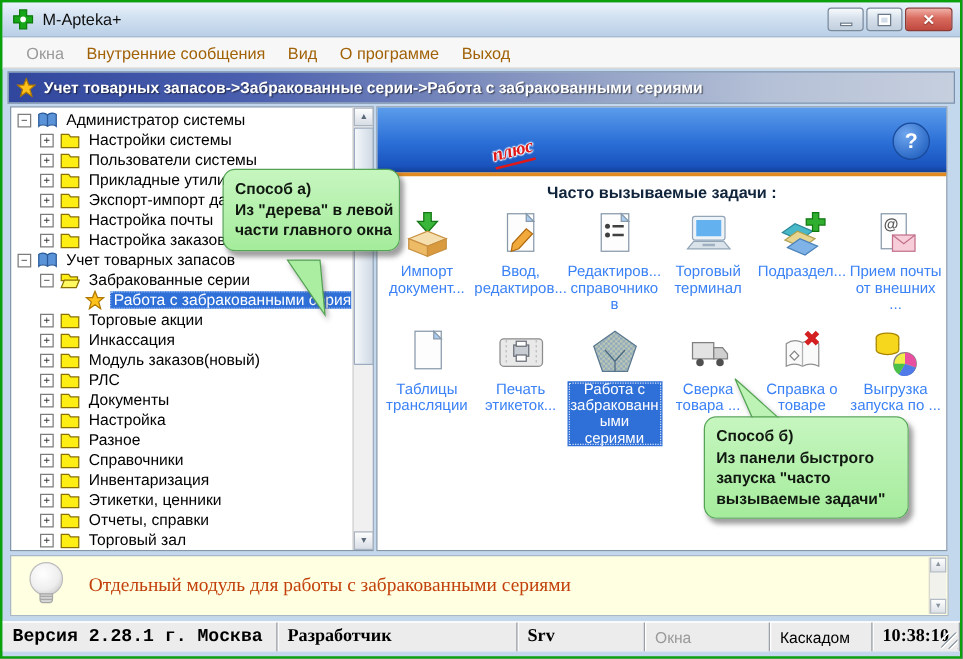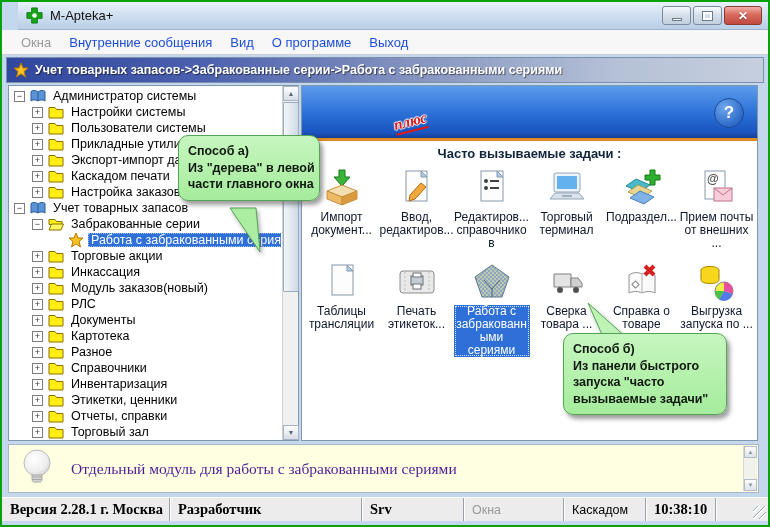--- a/index.html
+++ b/index.html
@@ -1,35 +1,35 @@
 <!DOCTYPE html>
 <html><head>
 <meta charset="utf-8">
 <style>
   html,body{margin:0;padding:0;background:#555;}
   *{box-sizing:border-box;font-family:"Liberation Sans",sans-serif;}
   .win{position:relative;width:770px;height:527px;border:2px solid #0aa10a;background:#c3d8ec;overflow:hidden;}
   
-  .titlebar{position:absolute;left:16px;top:0;right:0;height:28px;
+  .titlebar{position:absolute;left:0;top:0;right:0;height:28px;
     background:linear-gradient(#eaf2fa,#cfdff0 50%,#b9cfe6);display:flex;align-items:center;
     border-bottom:1px solid #9db4cc;}
   .appicon{width:17px;height:17px;margin:0 7px 0 8px;}
   .apptitle{font-size:13px;color:#111;}
   .winbtns{position:absolute;right:6px;top:4px;display:flex;gap:2px;}
   .wbtn{width:29px;height:19px;border:1px solid #7a8a9c;border-radius:3px;
     background:linear-gradient(#f7fafc,#d7e1ec 45%,#c2cfdd);display:flex;align-items:center;justify-content:center;
     font-size:10px;color:#3a4a5a;}
   .wbtn .bar{width:10px;height:3px;background:#fff;border:1px solid #6a7a8a;margin-top:7px;}
   .wbtn .box{width:9px;height:8px;border:2px solid #fff;outline:1px solid #6a7a8a;background:transparent;}
   .wbtn.close{background:linear-gradient(#f0b0a8,#d96a5e 45%,#c04a40);border-color:#8c3a34;
     color:#fff;font-weight:bold;font-size:12px;text-shadow:0 1px 1px #803028;width:38px;}
   
   .menubar{position:absolute;left:0;top:28px;right:0;height:25px;background:#f7f7f7;
     border-bottom:1px solid #cfcfcf;display:flex;align-items:center;padding-left:10px;}
-  .mitem{font-size:13px;color:#1d4ed8;padding:3px 9px;}
+  .mitem{font-size:13px;color:#a16207;padding:3px 9px;}
   .mitem.dis{color:#9a9a9a;}
   
   .crumb{position:absolute;left:4px;top:55px;right:4px;height:26px;
     background:linear-gradient(90deg,#31479d 0%,#4a5fae 25%,#8796c0 55%,#b4c0d6 80%,#c6cfde 100%);
     border:1px solid #7d90ab;display:flex;align-items:center;padding-left:6px;}
   .crumb .txt{color:#fff;font-weight:bold;font-size:12.5px;text-shadow:1px 1px 1px rgba(0,0,0,.55);margin-left:6px;white-space:nowrap;}
   
   .tree{position:absolute;left:6px;top:83px;width:291px;height:356px;background:#fff;
     border:1px solid #8296ac;}
   .tree-rows{position:absolute;left:1px;top:2px;right:17px;bottom:1px;overflow:hidden;}
@@ -57,45 +57,45 @@
     font-weight:bold;font-size:15px;color:#e01818;transform:rotate(-14deg);
     text-shadow:-1px 0 1px #fff,1px 0 1px #fff,0 -1px 1px #fff,0 1px 1px #fff;border-bottom:2px solid #e01818;}
   .help{position:absolute;right:13px;top:12px;width:30px;height:30px;border-radius:50%;
     background:radial-gradient(circle at 35% 30%,#6fa6ee,#2e6cc8 70%,#1e54a8);border:1px solid #1a4a9a;
     color:#fff;font-size:17px;font-weight:bold;display:flex;align-items:center;justify-content:center;}
   .rhead{position:absolute;left:0;top:60px;right:0;text-align:center;font-size:13px;font-weight:bold;color:#10243c;}
   .grid{position:absolute;left:2px;top:80px;display:grid;grid-template-columns:repeat(6,75px);row-gap:10px;}
   .cell{display:flex;flex-direction:column;align-items:center;}
   .kicon{width:42px;height:42px;display:flex;align-items:flex-end;justify-content:center;}
   .kicon svg{display:block;}
-  .klabel{margin-top:3px;font-size:12px;line-height:13px;text-align:center;color:#0f172a;max-width:76px;overflow-wrap:break-word;}
+  .klabel{margin-top:3px;font-size:12px;line-height:13px;text-align:center;color:#3b82f6;max-width:76px;overflow-wrap:break-word;}
   .klabel.sel{background:#2e6fd8;color:#fff;outline:1px dotted #cfe0f8;outline-offset:-2px;padding:0 1px;}
   
   .callout{position:absolute;background:linear-gradient(#c6f6bf,#a5ec9c);border:1px solid #55a455;
     border-radius:10px;box-shadow:3px 4px 4px rgba(80,80,80,.55);padding:7px 9px;z-index:40;}
   .callout .ct{font-size:12.5px;line-height:16.5px;font-weight:bold;color:#101810;white-space:pre;}
   .ctail{position:absolute;z-index:39;filter:drop-shadow(2px 3px 2px rgba(80,80,80,.45));}
   
   .info{position:absolute;left:6px;top:442px;width:751px;height:49px;background:#ffffe1;
     border:1px solid #a8b8c8;display:flex;align-items:center;}
   .bulb{margin:0 16px 0 10px;}
-  .info .itxt{font-family:"Liberation Serif",serif;font-size:15.5px;color:#4c1d95;}
+  .info .itxt{font-family:"Liberation Serif",serif;font-size:15.5px;color:#c2410c;}
   .iscroll{position:absolute;right:1px;top:1px;bottom:1px;width:14px;background:#f2f2ec;border-left:1px solid #d8d8cc;}
   .iscroll .a{position:absolute;left:0;width:13px;height:12px;background:linear-gradient(#fdfdfd,#dde2e8);
     border:1px solid #b4bcc6;font-size:6px;color:#8a949e;display:flex;align-items:center;justify-content:center;}
   .iscroll .a.up{top:0;} .iscroll .a.dn{bottom:0;}
   
   .status{position:absolute;left:0;top:495px;right:0;height:24px;background:#ececec;
     border-top:1px solid #fff;display:flex;align-items:stretch;}
   .sp{display:flex;align-items:center;padding-left:8px;border-right:1px solid #9aa0a8;box-shadow:1px 0 0 #fff;
     font-family:"Liberation Serif",serif;font-size:14.5px;color:#000;white-space:nowrap;overflow:hidden;}
   .sp.b{font-weight:bold;}
   .sp.g{color:#9a9a9a;font-family:"Liberation Sans",sans-serif;font-size:12.5px;}
   .sp.n{font-family:"Liberation Sans",sans-serif;font-size:12.5px;}
-  .sp1{width:168px;} .sp2{width:192px;} .sp3{width:102px;} .sp4{width:100px;} .sp5{width:82px;} .sp6{width:70px;}
+  .sp1{width:220px;font-family:Liberation Mono, monospace;} .sp2{width:192px;} .sp3{width:102px;} .sp4{width:100px;} .sp5{width:82px;} .sp6{width:70px;}
   .grip{flex:1;position:relative;}
   .grip::after{content:"";position:absolute;right:2px;bottom:2px;width:13px;height:13px;
     background:repeating-linear-gradient(135deg,transparent 0 3px,#9aa4ae 3px 4px,#fff 4px 5px);}
 </style>
 </head>
 <body>
 
 <div class="win">
 
   <div class="titlebar">
@@ -186,21 +186,21 @@
           <span class="tlabel">Экспорт-импорт данных</span>
         </div>
         <div class="trow">
           <span style="flex: 0 0 22px;"></span>
           <span class="ebox">+</span>
           <span class="ticon">
             <svg width="16" height="16" viewBox="0 0 16 16">
               <path d="M1 3.5h6l1.5 2H15v8.5H1z" fill="#ffee14" stroke="#8a7000"></path>
             </svg>
           </span>
-          <span class="tlabel">Каскадом печати</span>
+          <span class="tlabel">Настройка почты</span>
         </div>
         <div class="trow">
           <span style="flex: 0 0 22px;"></span>
           <span class="ebox">+</span>
           <span class="ticon">
             <svg width="16" height="16" viewBox="0 0 16 16">
               <path d="M1 3.5h6l1.5 2H15v8.5H1z" fill="#ffee14" stroke="#8a7000"></path>
             </svg>
           </span>
           <span class="tlabel">Настройка заказов</span>
@@ -287,21 +287,21 @@
           <span class="tlabel">Документы</span>
         </div>
         <div class="trow">
           <span style="flex: 0 0 22px;"></span>
           <span class="ebox">+</span>
           <span class="ticon">
             <svg width="16" height="16" viewBox="0 0 16 16">
               <path d="M1 3.5h6l1.5 2H15v8.5H1z" fill="#ffee14" stroke="#8a7000"></path>
             </svg>
           </span>
-          <span class="tlabel">Картотека</span>
+          <span class="tlabel">Настройка</span>
         </div>
         <div class="trow">
           <span style="flex: 0 0 22px;"></span>
           <span class="ebox">+</span>
           <span class="ticon">
             <svg width="16" height="16" viewBox="0 0 16 16">
               <path d="M1 3.5h6l1.5 2H15v8.5H1z" fill="#ffee14" stroke="#8a7000"></path>
             </svg>
           </span>
           <span class="tlabel">Разное</span>

